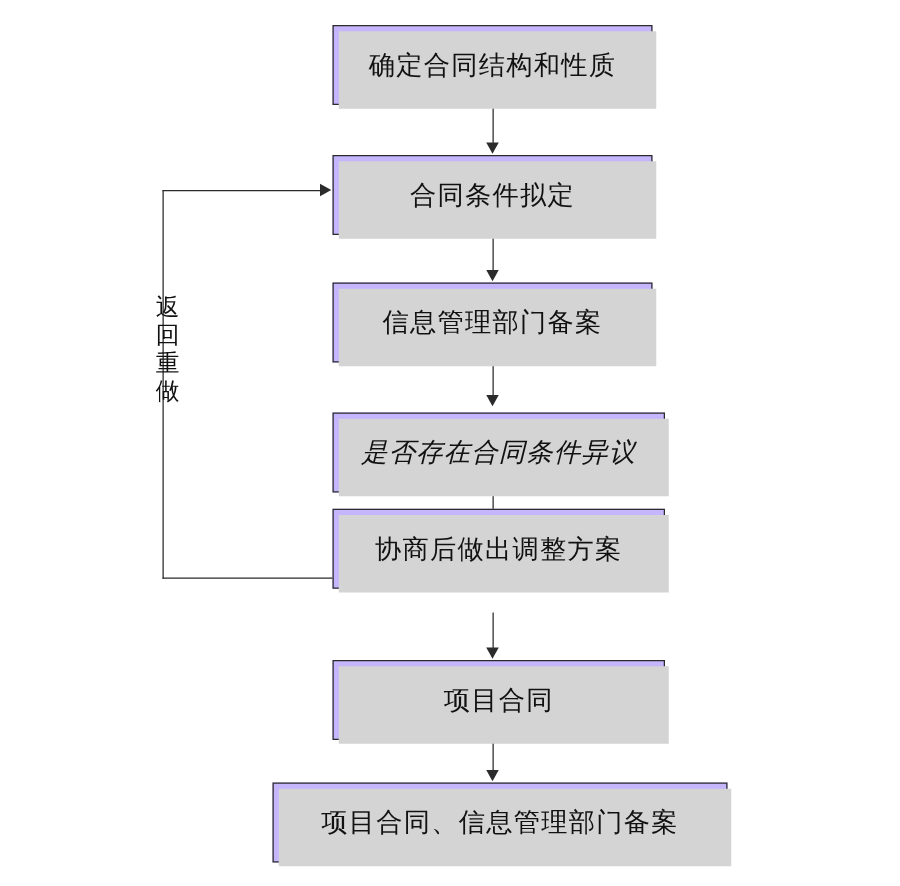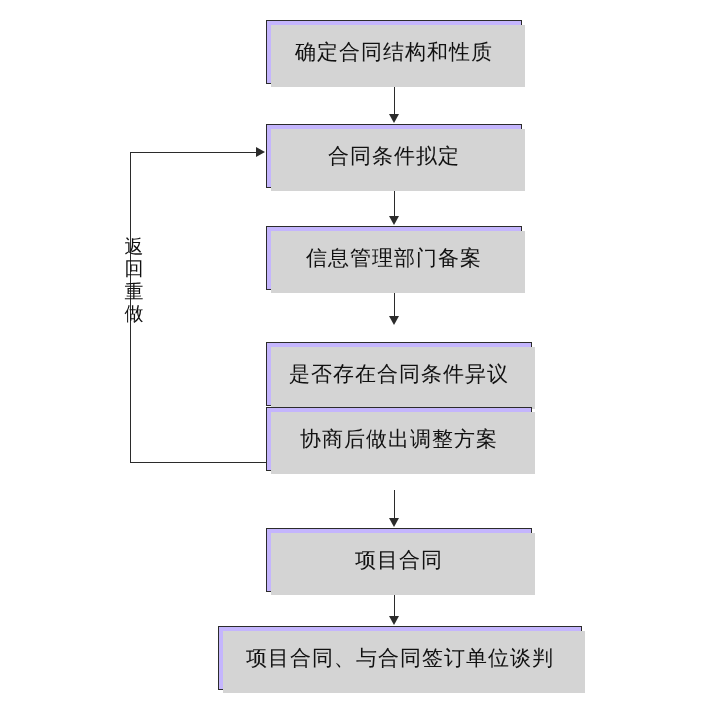--- a/index.html
+++ b/index.html
@@ -128,33 +128,33 @@
   <div class="node" style="left:266px; top:124px; width:256px; height:64px;">
     <span class="shadow-layer"></span>
     <span class="node-label">合同条件拟定</span>
   </div>
 
   <div class="node" style="left:266px; top:226px; width:256px; height:64px;">
     <span class="shadow-layer"></span>
     <span class="node-label">信息管理部门备案</span>
   </div>
 
-  <div class="node" style="left:266px; top:342px; width:266px; height:64px;">
+  <div class="node" style="left:266px; top:330px; width:266px; height:64px;font-style:italic;">
     <span class="shadow-layer"></span>
     <span class="node-label">是否存在合同条件异议</span>
   </div>
 
   <div class="node" style="left:266px; top:407px; width:266px; height:64px;">
     <span class="shadow-layer"></span>
     <span class="node-label">协商后做出调整方案</span>
   </div>
 
   <div class="node" style="left:266px; top:528px; width:266px; height:64px;">
     <span class="shadow-layer"></span>
     <span class="node-label">项目合同</span>
   </div>
 
   <div class="node" style="left:218px; top:626px; width:364px; height:64px;">
     <span class="shadow-layer"></span>
-    <span class="node-label">项目合同、与合同签订单位谈判</span>
+    <span class="node-label">项目合同、信息管理部门备案</span>
   </div>
 
 </div>
 
 </body></html>

